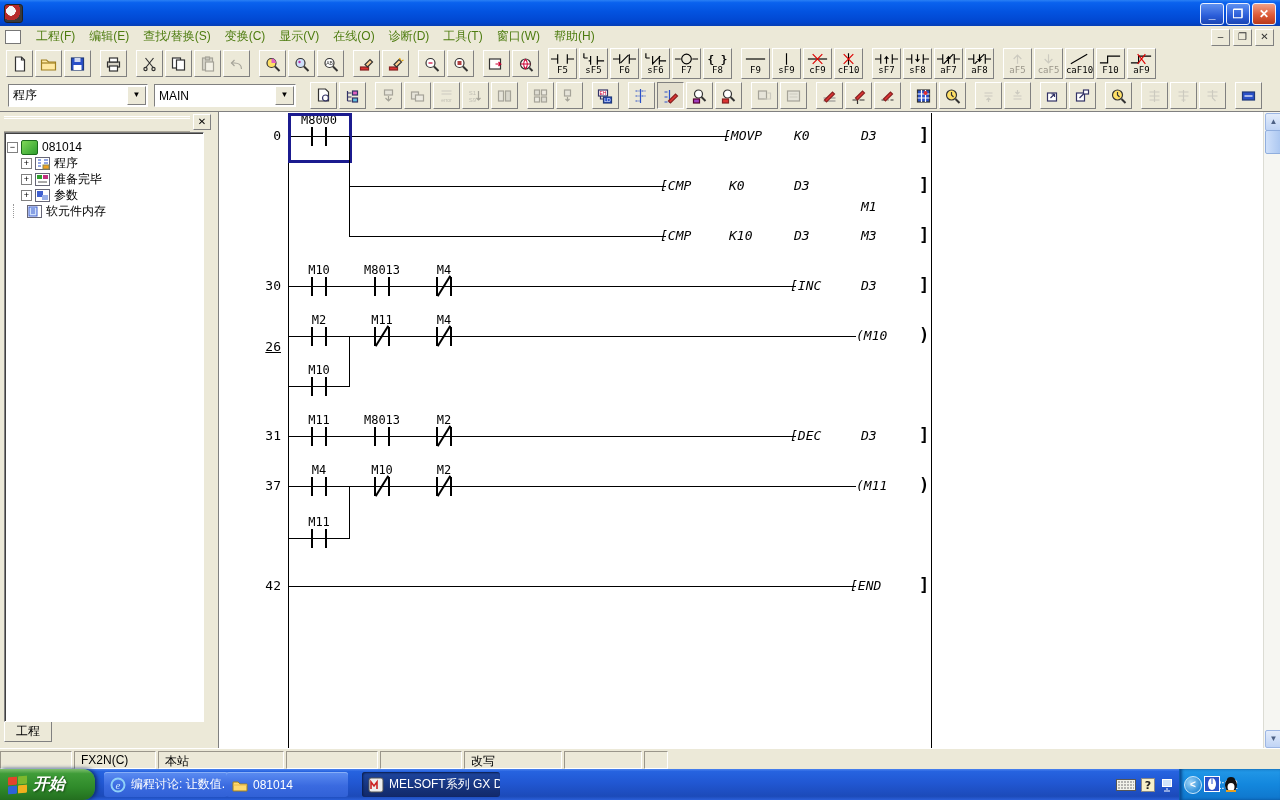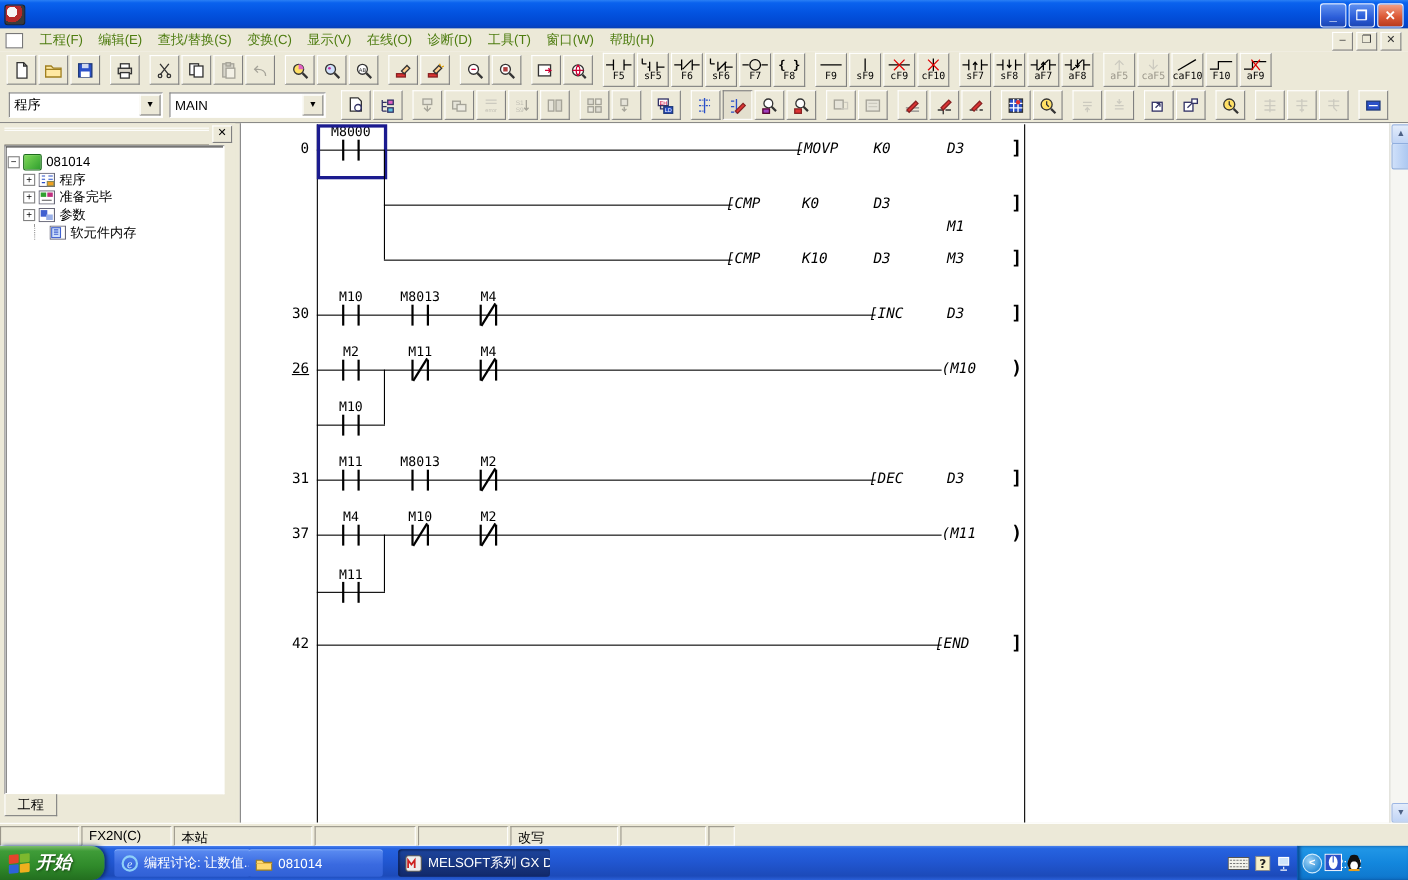--- a/index.html
+++ b/index.html
@@ -682,21 +682,21 @@
           </div>
           <div class="trow" style="padding-left: 14px;">
             <span class="pm">+</span>
             <span class="tic"><svg width="15" height="13">
                 <rect x="0.5" y="0.5" width="14" height="12" fill="#fff" stroke="#667"></rect>
                 <rect x="2" y="2" width="6" height="6" fill="#4060d0"></rect>
                 <rect x="7" y="6" width="6" height="5" fill="#9ab0e8"></rect>
               </svg></span>
             <span>参数</span>
           </div>
-          <div class="trow" style="padding-left: 24px;">
+          <div class="trow" style="padding-left: 6px;">
             <span style="width:12px;border-left:1px dotted #999;height:14px;margin-right:1px"></span>
             <span class="tic"><svg width="15" height="13">
                 <rect x="0.5" y="0.5" width="14" height="12" fill="#fff" stroke="#667"></rect>
                 <rect x="2" y="2" width="8" height="9" fill="#cfe0fa" stroke="#4060d0"></rect>
                 <path d="M4 4h4M4 6h4M4 8h4" stroke="#4060d0"></path>
               </svg></span>
             <span>软元件内存</span>
           </div>
         </div>
     </div>
@@ -738,21 +738,21 @@
         <div class="lwire" style="left: 155px; top: 165px; width: 2px; height: 19px;"></div>
         <div class="lwire" style="left: 169px; top: 165px; width: 2px; height: 19px;"></div>
         <div class="llabel" style="left: 127px; top: 151px;">M8013</div>
         <div class="lwire" style="left: 217px; top: 165px; width: 2px; height: 19px;"></div>
         <div class="lwire" style="left: 231px; top: 165px; width: 2px; height: 19px;"></div>
         <div class="slash" style="left: 224px; top: 162px;"></div>
         <div class="llabel" style="left: 189px; top: 151px;">M4</div>
         <div class="ltext" style="left: 571px; top: 166px;">[INC</div>
         <div class="ltext" style="left: 642px; top: 166px;">D3</div>
         <div class="bracket" style="left: 700px; top: 163px;">]</div>
-        <div class="lnum" style="left: 0px; top: 216px; width: 62px; text-decoration: underline;">26</div>
+        <div class="lnum" style="left: 0px; top: 227px; width: 62px; text-decoration: underline;">26</div>
         <div class="lwire" style="left: 69px; top: 224px; width: 568px; height: 1px;"></div>
         <div class="lwire" style="left: 92px; top: 215px; width: 2px; height: 19px;"></div>
         <div class="lwire" style="left: 106px; top: 215px; width: 2px; height: 19px;"></div>
         <div class="llabel" style="left: 64px; top: 201px;">M2</div>
         <div class="lwire" style="left: 155px; top: 215px; width: 2px; height: 19px;"></div>
         <div class="lwire" style="left: 169px; top: 215px; width: 2px; height: 19px;"></div>
         <div class="slash" style="left: 162px; top: 212px;"></div>
         <div class="llabel" style="left: 127px; top: 201px;">M11</div>
         <div class="lwire" style="left: 217px; top: 215px; width: 2px; height: 19px;"></div>
         <div class="lwire" style="left: 231px; top: 215px; width: 2px; height: 19px;"></div>

